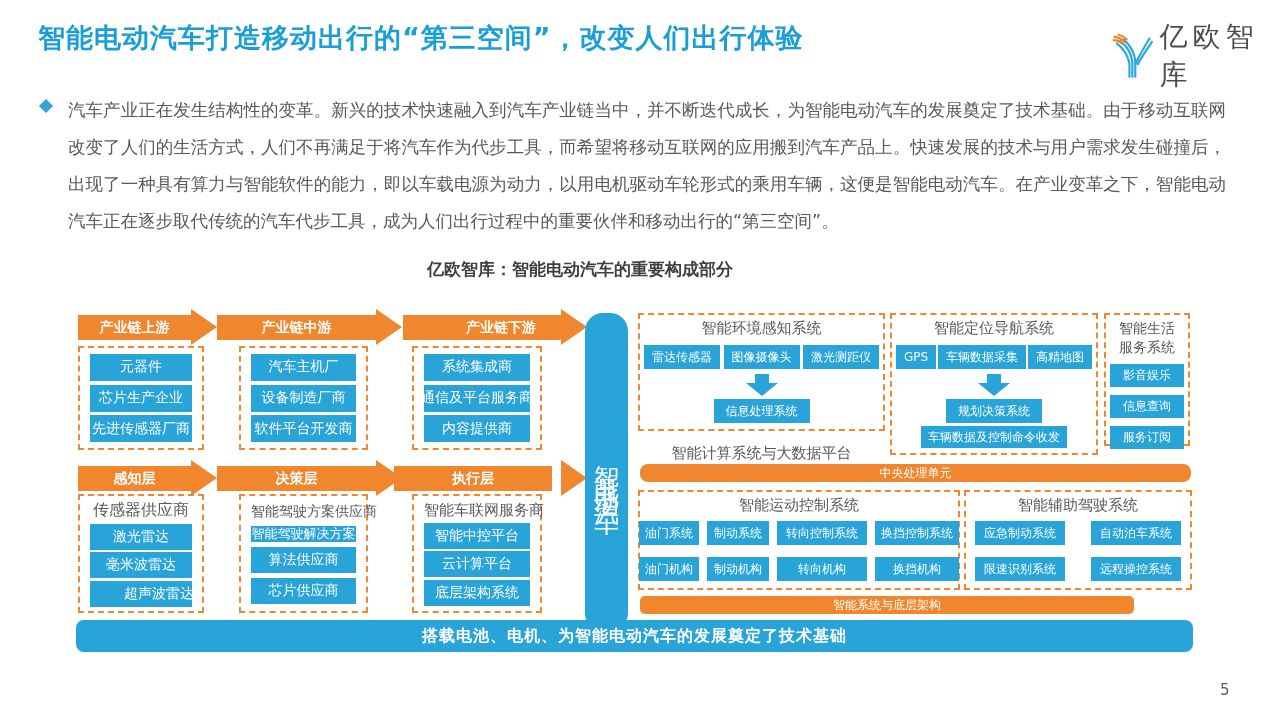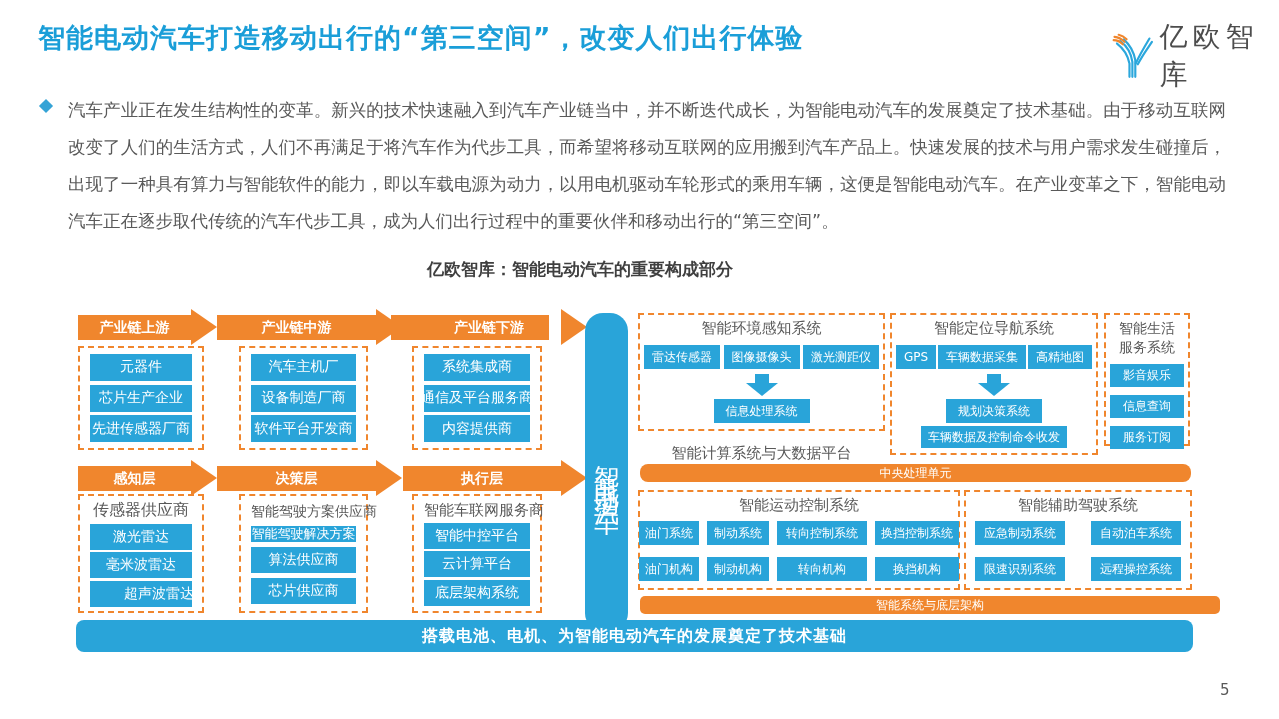--- a/index.html
+++ b/index.html
@@ -102,21 +102,21 @@
 
   <div class="abs bullet"></div>
   <div class="abs intro-text">汽车产业正在发生结构性的变革。新兴的技术快速融入到汽车产业链当中，并不断迭代成长，为智能电动汽车的发展奠定了技术基础。由于移动互联网改变了人们的生活方式，人们不再满足于将汽车作为代步工具，而希望将移动互联网的应用搬到汽车产品上。快速发展的技术与用户需求发生碰撞后，出现了一种具有算力与智能软件的能力，即以车载电源为动力，以用电机驱动车轮形式的乘用车辆，这便是智能电动汽车。在产业变革之下，智能电动汽车正在逐步取代传统的汽车代步工具，成为人们出行过程中的重要伙伴和移动出行的“第三空间”。</div>
 
   <div class="abs diagram-title">亿欧智库：智能电动汽车的重要构成部分</div>
 
   <div class="abs arrow-body" style="left:78px;top:315px;width:113px;">产业链上游</div>
   <div class="abs arrow-head" style="left:191px;top:309px;"></div>
   <div class="abs arrow-body" style="left:217px;top:315px;width:159px;">产业链中游</div>
   <div class="abs arrow-head" style="left:376px;top:309px;"></div>
-  <div class="abs arrow-body" style="left:391px;top:315px;width:158px;padding-left:38px;">产业链下游</div>
+  <div class="abs arrow-body" style="left:403px;top:315px;width:158px;padding-left:38px;">产业链下游</div>
   <div class="abs arrow-head" style="left:561px;top:309px;"></div>
 
   <div class="abs dash-box col-box" style="left:78px;top:346px;width:126px;height:104px;">
     <div class="chip">元器件</div>
     <div class="chip">芯片生产企业</div>
     <div class="chip">先进传感器厂商</div>
   </div>
   <div class="abs dash-box col-box" style="left:239px;top:346px;width:129px;height:104px;">
     <div class="chip">汽车主机厂</div>
     <div class="chip">设备制造厂商</div>
@@ -125,21 +125,21 @@
   <div class="abs dash-box col-box" style="left:412px;top:346px;width:130px;height:104px;">
     <div class="chip">系统集成商</div>
     <div class="chip">通信及平台服务商</div>
     <div class="chip">内容提供商</div>
   </div>
 
   <div class="abs arrow-body" style="left:78px;top:466px;width:113px;">感知层</div>
   <div class="abs arrow-head" style="left:191px;top:460px;"></div>
   <div class="abs arrow-body" style="left:217px;top:466px;width:159px;">决策层</div>
   <div class="abs arrow-head" style="left:376px;top:460px;"></div>
-  <div class="abs arrow-body" style="left:403px;top:466px;width:158px;">执行层</div>
+  <div class="abs arrow-body" style="left:394px;top:466px;width:158px;">执行层</div>
   <div class="abs arrow-head" style="left:561px;top:460px;"></div>
 
   <div class="abs dash-box layer-box" style="left:78px;top:494px;width:126px;height:119px;">
     <div class="group-header">传感器供应商</div>
     <div class="chip" style="height:26px;">激光雷达</div>
     <div class="chip" style="height:26px;">毫米波雷达</div>
     <div class="chip" style="height:26px;padding-left:36px;">超声波雷达</div>
   </div>
   <div class="abs dash-box layer-box" style="left:239px;top:494px;width:129px;height:119px;">
     <div class="group-header" style="font-size:14px;">智能驾驶方案供应商</div>
@@ -219,19 +219,19 @@
   <div class="abs dash-box" style="left:964px;top:490px;width:228px;height:100px;">
     <div class="sys-header">智能辅助驾驶系统</div>
     <div class="grid-assist">
       <div class="chip">应急制动系统</div>
       <div class="chip">自动泊车系统</div>
       <div class="chip">限速识别系统</div>
       <div class="chip">远程操控系统</div>
     </div>
   </div>
 
-  <div class="abs orange-bar" style="left:640px;top:596px;width:580px;height:18px;border-radius:5px;">智能系统与底层架构</div>
+  <div class="abs orange-bar" style="left:640px;top:596px;width:494px;height:18px;border-radius:5px;">智能系统与底层架构</div>
 
   <div class="abs bottom-bar">搭载电池、电机、为智能电动汽车的发展奠定了技术基础</div>
 
   <div class="abs page-number">5</div>
 
 </div>
 
 </body></html>

